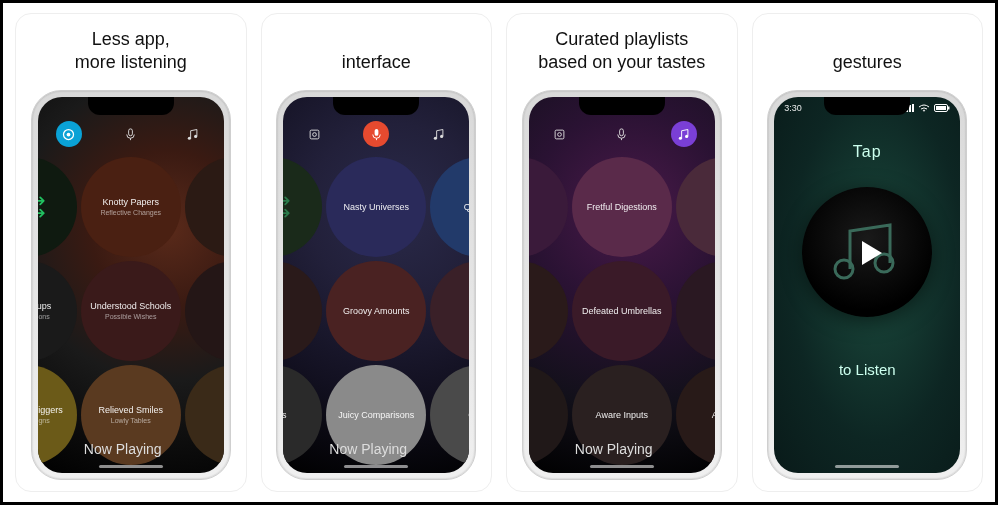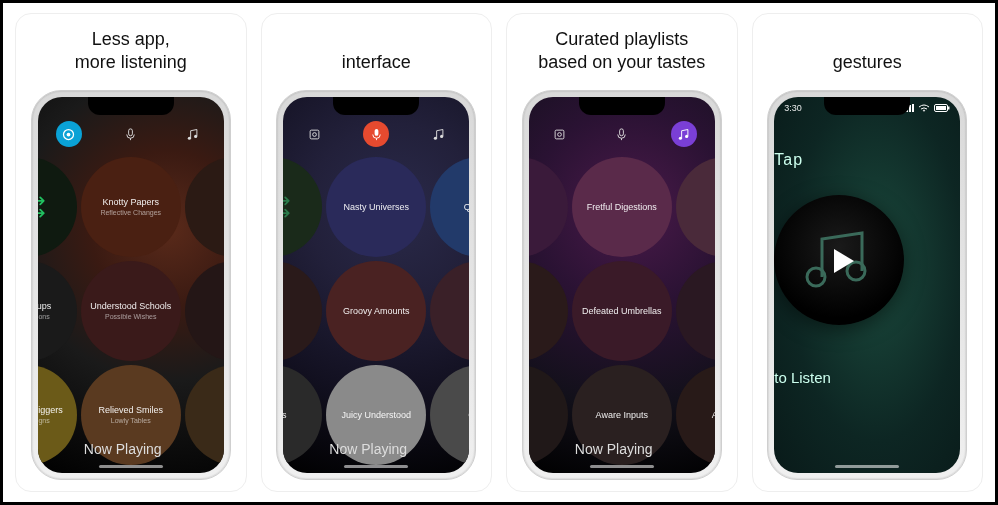--- a/index.html
+++ b/index.html
@@ -127,34 +127,35 @@
   }
   .bubble .t { font-size: 9px; }
   .bubble .s { font-size: 7px; color: rgba(255,255,255,.55); margin-top: 2px; }
   .shuffle-icon svg { width: 44px; height: 28px; }
   
   .tap-screen {
     width:100%; height:100%;
     background: radial-gradient(ellipse at 55% 45%, #1b4a3d 0%, #0d2623 60%, #091a19 100%);
     display: flex;
     flex-direction: column;
+    align-items: center;
     color: #cfe;
     font-weight: 300;
   }
   .statusbar {
     width: 100%;
     display: flex;
     justify-content: space-between;
     align-items: center;
     font-size: 9px;
     padding: 6px 10px 0;
     color: rgba(255,255,255,.9);
   }
   .sb-right { display:flex; gap:4px; align-items:center; }
-  .tap-label { margin-top: 38px; font-size: 16px; letter-spacing: 1px; }
+  .tap-label { margin-top: 30px; font-size: 16px; letter-spacing: 1px; }
   .big-btn {
     margin-top: 26px;
     width: 130px; height: 130px;
     border-radius: 50%;
     background: radial-gradient(circle at 50% 40%, #1a1a1a 0%, #000 70%);
     box-shadow: 0 4px 20px rgba(0,0,0,.5);
     display:flex; align-items:center; justify-content:center;
     position: relative;
   }
   .to-listen { margin-top: 44px; font-size: 15px; }
@@ -280,21 +281,21 @@
           <div class="bubble" style="background: rgb(74, 34, 34);">
             <div class="t">Groovy Amounts</div>
           </div>
           <div class="bubble" style="background: rgb(58, 32, 40);">
             <div class="t">Pleas</div>
           </div>
           <div class="bubble" style="background: rgb(42, 42, 42);">
             <div class="t">Rooms</div>
           </div>
           <div class="bubble" style="background: rgb(138, 138, 138);">
-            <div class="t">Juicy Understood</div>
+            <div class="t">Juicy Comparisons</div>
           </div>
           <div class="bubble" style="background: rgb(74, 74, 74);">
             <div class="t">Gifted</div>
           </div>
         </div>
       <div class="now-playing">Now Playing</div>
       <div class="home-ind"></div>
     </div>
   </div>
 </div>

